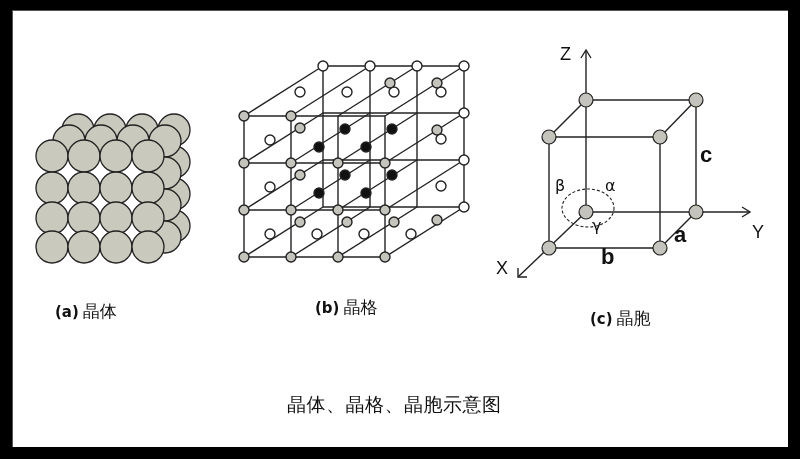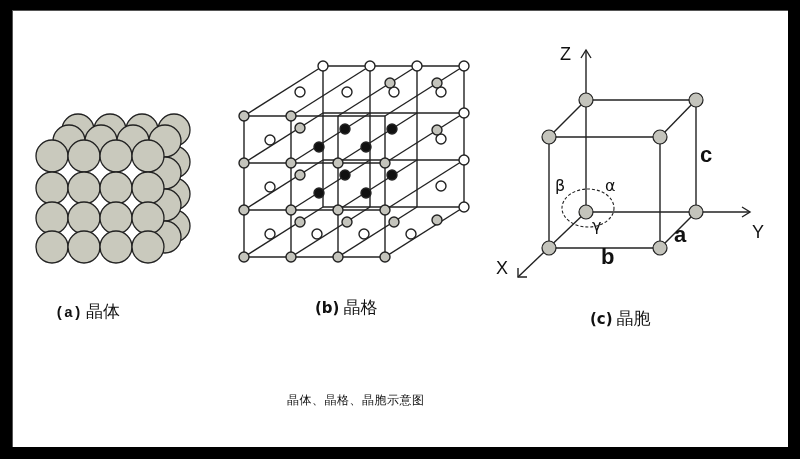--- a/index.html
+++ b/index.html
@@ -3,21 +3,21 @@
 <meta charset="utf-8">
 <style>
   html, body { margin: 0; padding: 0; }
   body { width: 800px; height: 459px; background: #000; position: relative; overflow: hidden;
          font-family: "DejaVu Sans", sans-serif; }
   .panel { position: absolute; left: 12px; top: 10px; width: 776px; height: 437px; background: #fff;
            border-left: 1px solid #555; border-top: 1px solid #555; box-sizing: border-box; }
   svg { position: absolute; left: 0; top: 0; }
   .caption { position: absolute; font-size: 17px; color: #111; white-space: nowrap; }
   .caption .tag { font-weight: bold; font-size: 15px; margin-right: 4px; }
-  .main-title { position: absolute; left: 287px; top: 392px; font-size: 12px; color: #111; letter-spacing: 0.5px; }
+  .main-title { position: absolute; left: 287px; top: 392px; font-size: 19px; color: #111; letter-spacing: 0.5px; }
   .lbl { font-family: "Liberation Sans", sans-serif; }
 </style>
 </head>
 <body>
 
 <div class="panel"></div>
 
 <svg width="800" height="459">
   <g stroke="#222" stroke-width="1.3" fill="#c9c9bd">
 
@@ -196,21 +196,21 @@
 <div class="caption lbl" style="left:560px;top:44px;font-size:18px;">Z</div>
 <div class="caption lbl" style="left:752px;top:222px;font-size:18px;">Y</div>
 <div class="caption lbl" style="left:496px;top:258px;font-size:18px;">X</div>
 <div class="caption lbl" style="left:700px;top:142px;font-size:22px;font-weight:bold;">c</div>
 <div class="caption lbl" style="left:674px;top:222px;font-size:22px;font-weight:bold;">a</div>
 <div class="caption lbl" style="left:601px;top:244px;font-size:22px;font-weight:bold;">b</div>
 <div class="caption" style="left:555px;top:176px;font-size:16px;">β</div>
 <div class="caption" style="left:605px;top:176px;font-size:16px;">α</div>
 <div class="caption" style="left:592px;top:216px;font-size:16px;">γ</div>
 
-<div class="caption" style="left:55px;top:300px;font-family:Liberation Mono, monospace;">
+<div class="caption" style="left:55px;top:300px;">
   <span class="tag">(a)</span><span>晶体</span>
 </div>
 <div class="caption" style="left:315px;top:296px;">
   <span class="tag">(b)</span><span>晶格</span>
 </div>
 <div class="caption" style="left:590px;top:307px;text-align:center;">
   <span class="tag">(c)</span><span>晶胞</span>
 </div>
 
 <div class="main-title">晶体、晶格、晶胞示意图</div>

